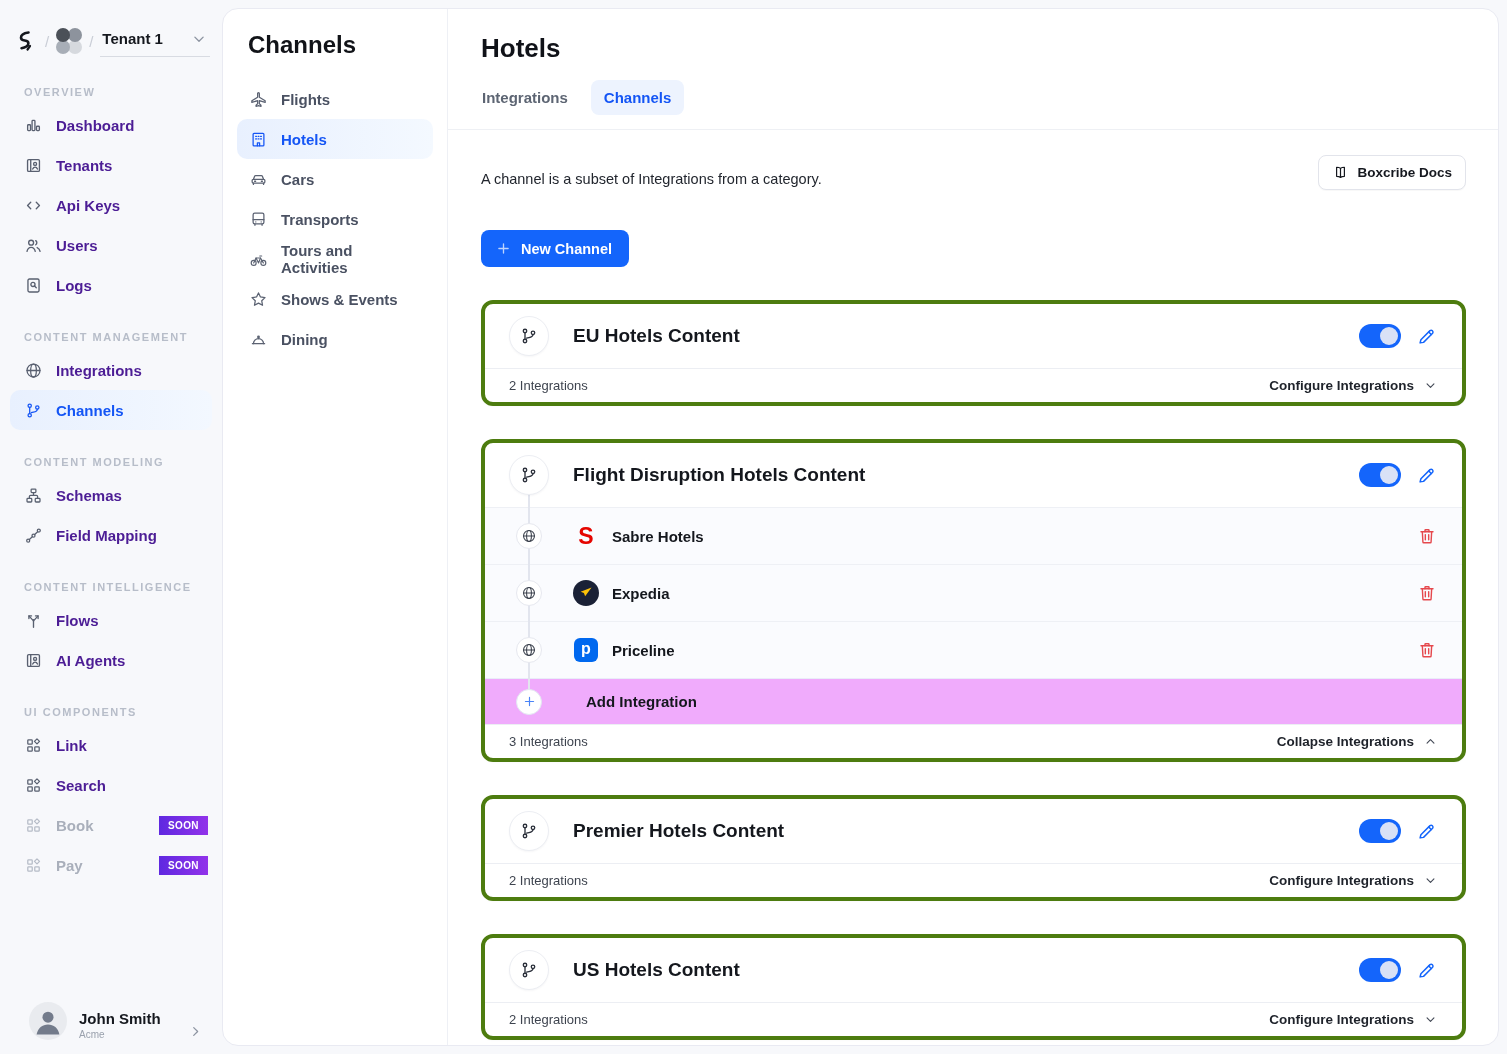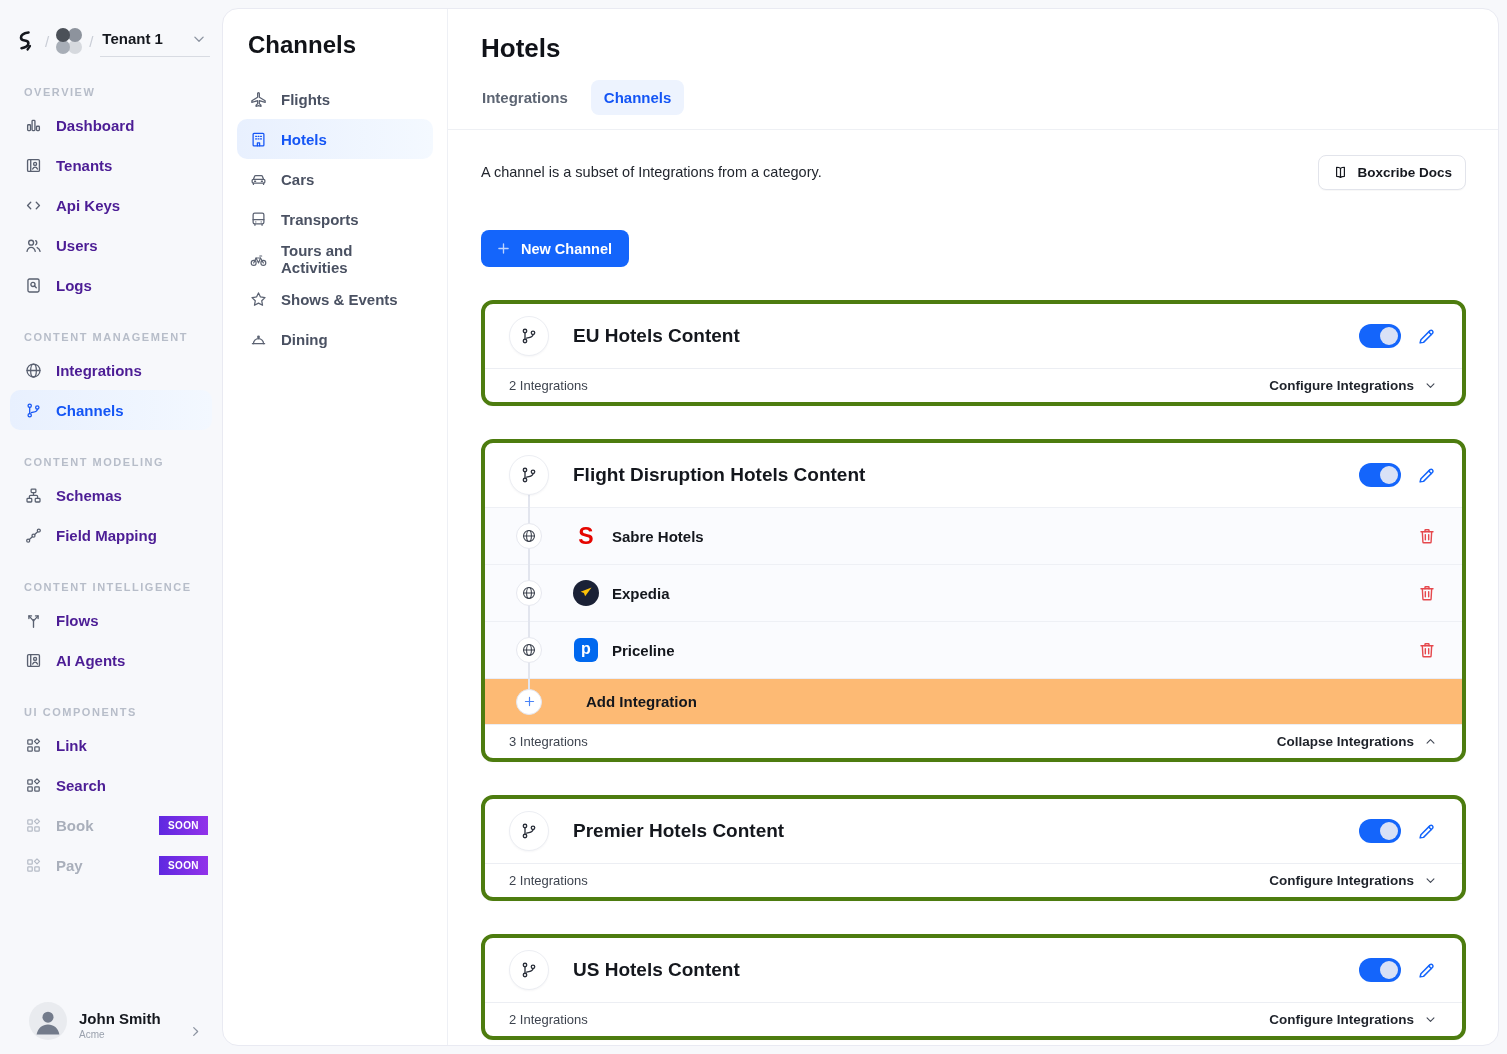--- a/index.html
+++ b/index.html
@@ -56,21 +56,21 @@
 
   
   .main { flex:1; display:flex; flex-direction:column; min-width:0; }
   .main-header { padding:24px 32px 0 33px; border-bottom:1px solid #eef0f4; }
   .page-title { font-size:26px; font-weight:700; color:#101218; }
   .tabs { display:flex; align-items:center; gap:10px; margin:16px 0 14px -12px; }
   .tab { font-size:15px; font-weight:700; color:#5d6573; padding:9px 13px; border-radius:8px; cursor:pointer; }
   .tab.active { color:#1455f5; background:#edf3fe; }
 
   .main-body { flex:1; padding:25px 32px 0 33px; overflow:hidden; }
-  .intro-row { display:flex; justify-content:space-between; align-items:center;gap:22px; }
+  .intro-row { display:flex; justify-content:space-between; align-items:flex-end;gap:22px; }
   .desc { max-width:640px; font-size:14.5px; line-height:21px; color:#22262e; }
   .docs-btn { display:flex; align-items:center; gap:8px; background:#fff; border:1px solid #e2e4eb; border-radius:8px;
     padding:8px 13px; font-size:13.5px; font-weight:700; color:#15181f; cursor:pointer; box-shadow:0 1px 1px rgba(20,24,40,.03); }
   .new-channel-btn { margin-top:40px; display:inline-flex; align-items:center; gap:9px; background:#1465fb; color:#fff;
     border:none; border-radius:8px; padding:10px 17px 10px 14px; font-size:14.5px; font-weight:700; cursor:pointer; font-family:inherit; }
   .new-channel-btn .plus { color:rgba(255,255,255,.72); }
 
   
   .cards { margin-top:33px; display:flex; flex-direction:column; gap:33px; }
   .card { border:4px solid #4d7c0f; border-radius:12px; background:#fff; position:relative; box-shadow:0 1px 2px rgba(25,30,50,.02); }
@@ -93,21 +93,21 @@
   .int-row { display:flex; align-items:center; height:57px; background:#fafbfe; border-top:1px solid #eef0f5; padding:0 25px 0 31px; position:relative; }
   .rail-cell { width:26px; height:26px; border-radius:50%; background:#fff; border:1px solid #e6e8ef;
     display:flex; align-items:center; justify-content:center; color:#3a404c; position:relative; z-index:2; flex:0 0 26px; }
   .int-logo { margin-left:31px; width:26px; display:flex; justify-content:center; }
   .sabre-logo { font-size:23px; font-weight:900; color:#e50500; line-height:1; font-family:"Liberation Sans",sans-serif; }
   .expedia-logo { width:26px; height:26px; border-radius:50%; background:#1a2136; display:flex; align-items:center; justify-content:center; }
   .priceline-logo { width:24px; height:24px; border-radius:6px; background:#0068ef; color:#fff; font-weight:800; font-size:16px;
     display:flex; align-items:center; justify-content:center; padding-bottom:2px; }
   .int-name { font-size:15px; font-weight:700; color:#14171d; margin-left:13px; }
   .trash-btn { margin-left:auto; color:#e5484d; cursor:pointer; }
-  .add-row { display:flex; align-items:center; height:46px; background:#fdba74; border-top:1px solid #e9edf8; padding:0 25px 0 31px; cursor:pointer; }
+  .add-row { display:flex; align-items:center; height:46px; background:#f0abfc; border-top:1px solid #e9edf8; padding:0 25px 0 31px; cursor:pointer; }
   .add-circle { width:26px; height:26px; border-radius:50%; background:#fff; border:1px solid #e3e7f2;
     display:flex; align-items:center; justify-content:center; color:#4a84f7; position:relative; z-index:2; }
   .add-label { font-size:15px; font-weight:700; color:#14171d; margin-left:44px; }
 </style>
 </head>
 <body>
 
 <svg width="0" height="0" style="position:absolute">
   <defs>
     <g id="i-logo">

